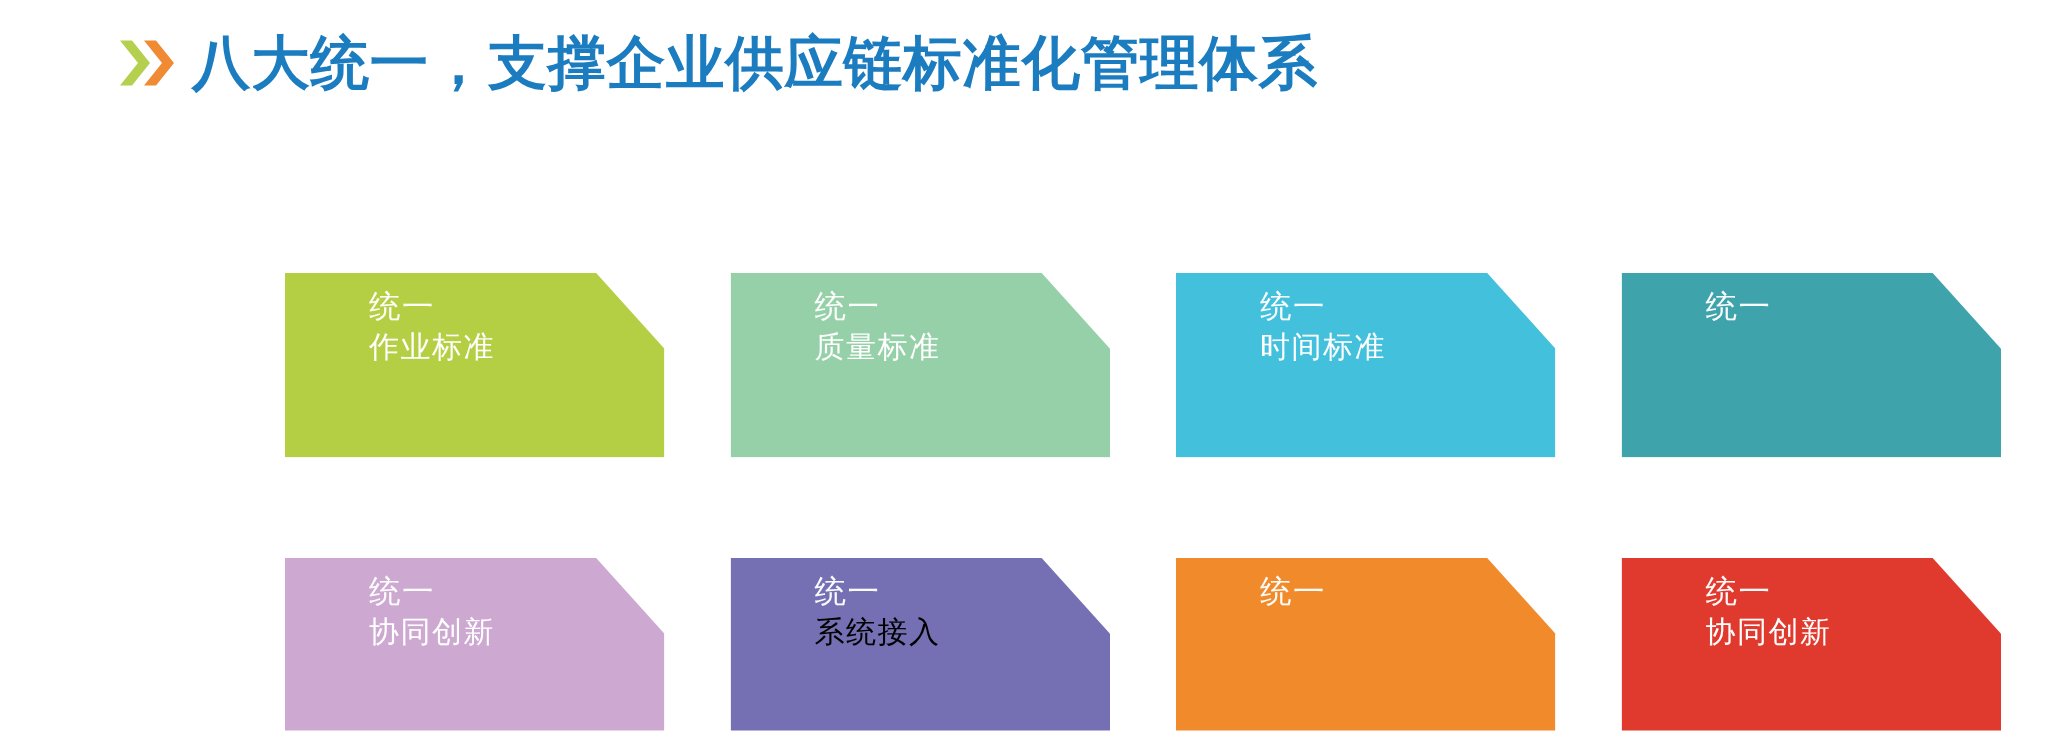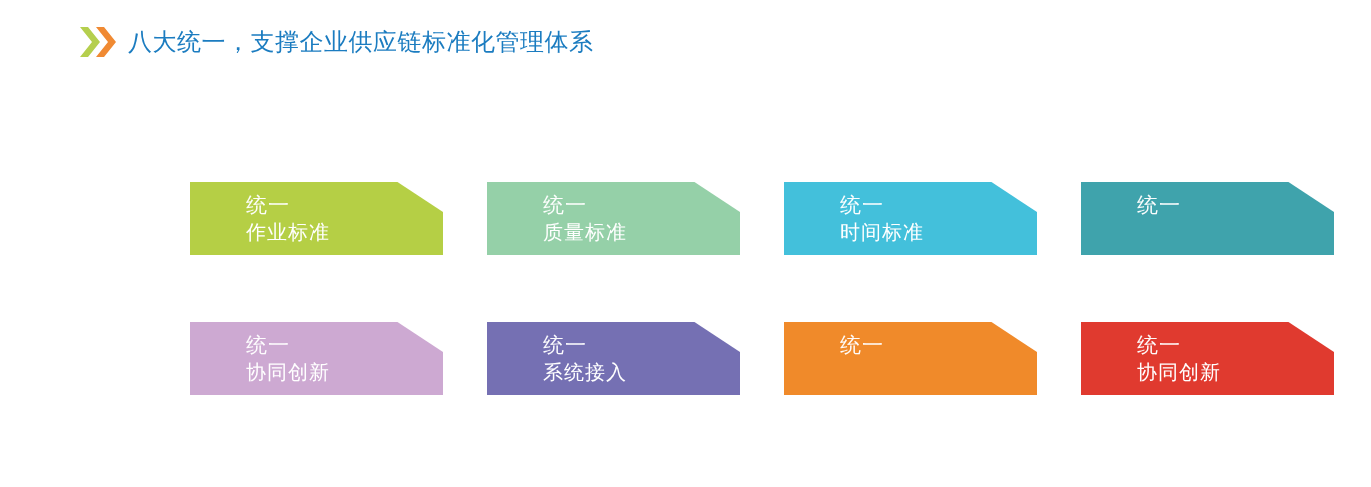--- a/index.html
+++ b/index.html
@@ -25,22 +25,22 @@
     gap: 10px;
     height: 48px;
   }
   .chevrons {
     display: block;
     width: 40px;
     height: 36px;
     flex: 0 0 auto;
   }
   .title-text {
-    font-size: 24px;
-    font-weight: 400;
+    font-size: 39px;
+    font-weight: 700;
     color: #1b7cc0;
     letter-spacing: 0.5px;
     white-space: nowrap;
     line-height: 1;
   }
 
   
   .grid {
     position: absolute;
     left: 190px;
@@ -51,21 +51,21 @@
     display: flex;
     gap: 44px;
   }
   .row.row-2 {
     margin-top: 67px;
   }
 
   .card {
     position: relative;
     width: 253px;
-    height: 73px;
+    height: 123px;
     box-sizing: border-box;
     padding: 11px 0 0 56px;
     -webkit-clip-path: polygon(0 0, 82% 0, 100% 41%, 100% 100%, 0 100%);
     clip-path: polygon(0 0, 82% 0, 100% 41%, 100% 100%, 0 100%);
   }
   .card-line-1 {
     font-size: 21px;
     color: #ffffff;
     line-height: 1.15;
     font-weight: 400;
@@ -114,21 +114,21 @@
     </div>
   </div>
 
   <div class="row row-2">
     <div class="card" id="card-1-0" style="background: rgb(205, 169, 210);">
       <div class="card-line-1" style="color: rgb(255, 255, 255);">统一</div>
       <div class="card-line-2" style="color: rgb(255, 255, 255);">协同创新</div>
     </div>
     <div class="card" id="card-1-1" style="background: rgb(117, 112, 179);">
       <div class="card-line-1" style="color: rgb(255, 255, 255);">统一</div>
-      <div class="card-line-2" style="color: #ffffff;">系统接入</div>
+      <div class="card-line-2" style="color: #000000;">系统接入</div>
     </div>
     <div class="card" id="card-1-2" style="background: rgb(240, 138, 42);">
       <div class="card-line-1" style="color: rgb(255, 255, 255);">统一</div>
     </div>
     <div class="card" id="card-1-3" style="background: rgb(224, 58, 47);">
       <div class="card-line-1" style="color: rgb(255, 255, 255);">统一</div>
       <div class="card-line-2" style="color: rgb(255, 255, 255);">协同创新</div>
     </div>
   </div>
 

